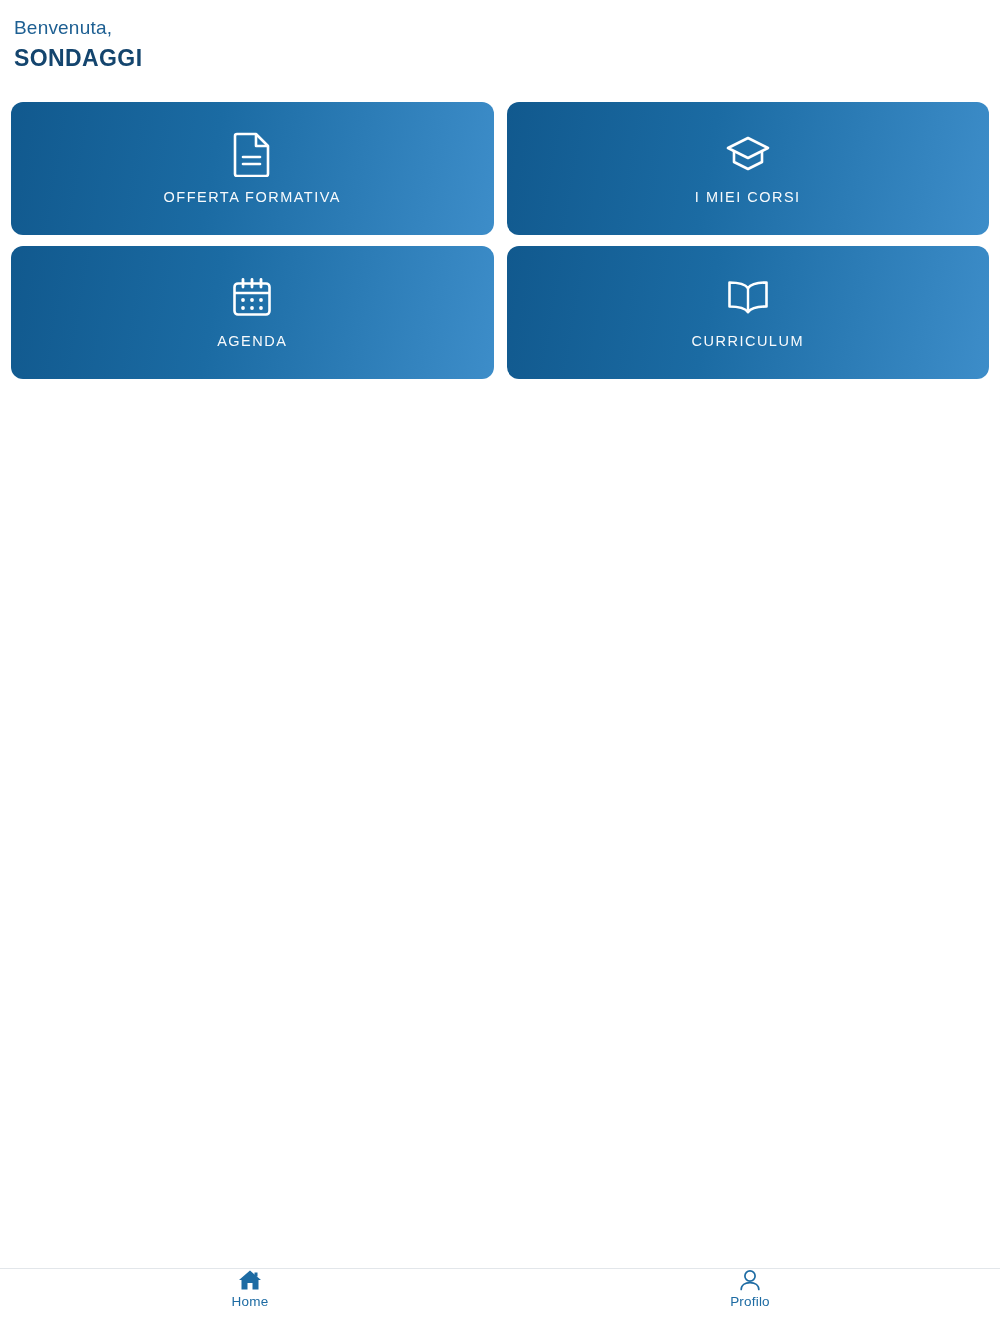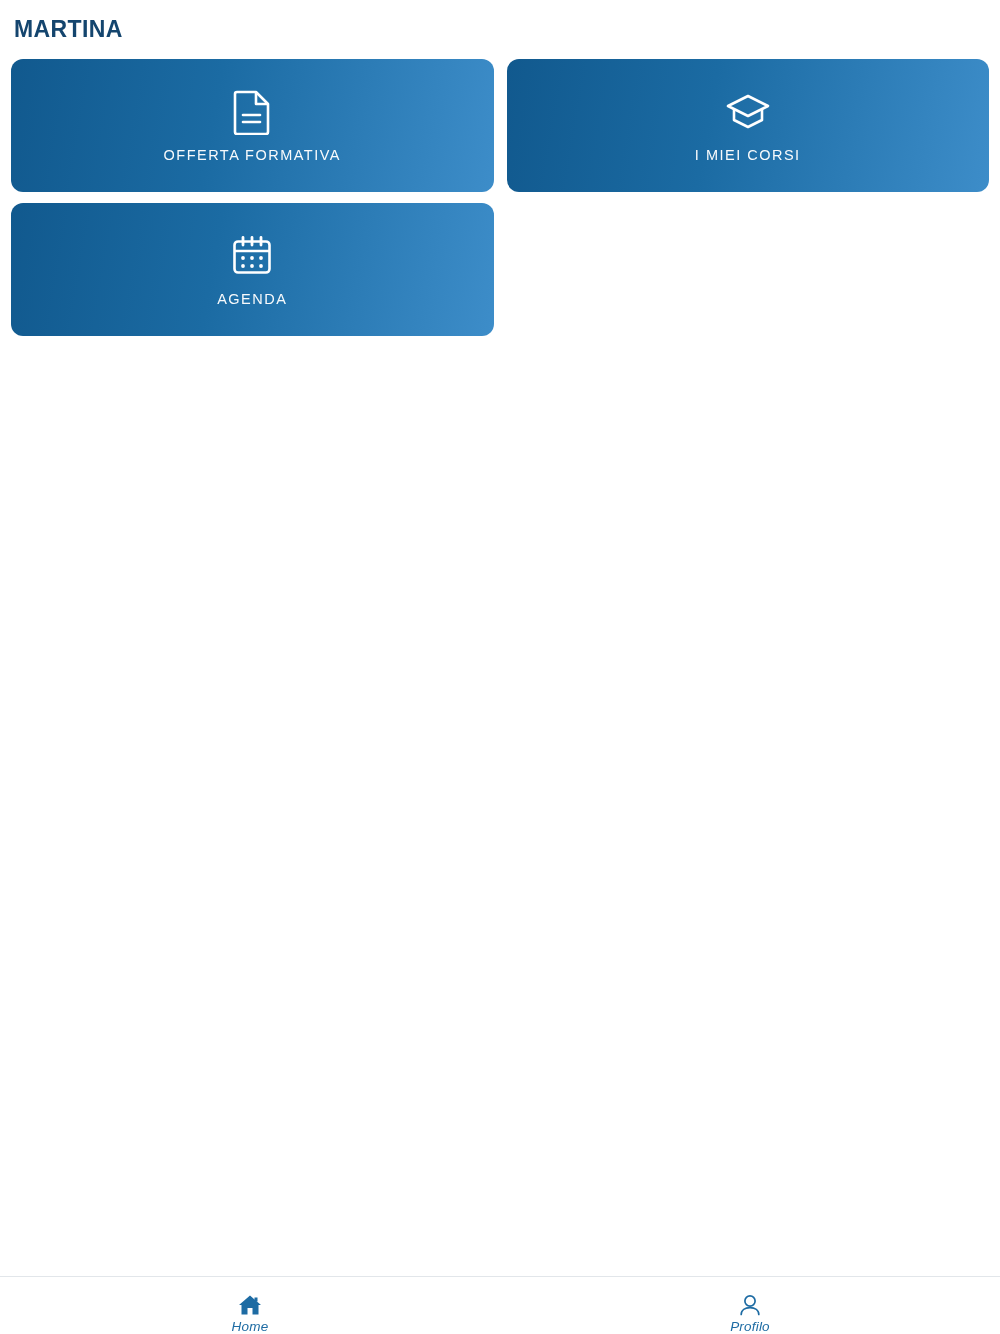--- a/index.html
+++ b/index.html
@@ -33,21 +33,21 @@
   .username {
     font-size: 23px;
     color: #14456e;
     font-weight: 700;
     letter-spacing: 0.4px;
     line-height: 1.35;
   }
 
   
   .grid {
-    margin-top: 14px;
+    margin-top: 28px;
     padding: 0 11px;
     display: grid;
     grid-template-columns: 1fr 1fr;
     gap: 11px 13px;
   }
   .tile {
     position: relative;
     height: 133px;
     border-radius: 12px;
     background: linear-gradient(100deg, #11598e 0%, #1b6ba3 42%, #3d8dc9 100%);
@@ -82,26 +82,25 @@
     border-radius: 12px;
   }
   .tile-wide .tile-label { color: #3a3005; letter-spacing: 1.5px; }
   .tile-wide .tile-icon { margin-bottom: 14px; }
 
   
   .body-space { flex: 1 1 auto; background: #ffffff; }
 
   
   .bottom-nav {
-    height: 58px;
+    height: 66px;
     border-top: 1px solid #e2e6ea;
     background: #ffffff;
     display: flex;
-    align-items: flex-end;
-    font-style: italic;
+    align-items: flex-start;
   }
   .nav-item {
     flex: 1 1 0;
     display: flex;
     flex-direction: column;
     align-items: center;
     justify-content: center;
     gap: 3px;
     cursor: pointer;
   }
@@ -111,21 +110,22 @@
     color: #1d6ba3;
     letter-spacing: 0.2px;
   }
 </style>
 </head>
 <body>
 
 <div class="app">
 
   <div class="header">
-    <div class="username">MARTINA</div>
+    <div class="greeting">Benvenuta,</div>
+    <div class="username">SONDAGGI</div>
   </div>
 
   <div class="grid">
 
     <div class="tile">
       <div class="tile-icon">
         <svg width="40" height="46" viewBox="0 0 40 46" fill="none">
           <path d="M5 3 h19 l12 12 v28 a2 2 0 0 1 -2 2 H5 a2 2 0 0 1 -2 -2 V5 a2 2 0 0 1 2 -2 z" stroke="#ffffff" stroke-width="2.6" stroke-linejoin="round" fill="none"></path>
           <path d="M24 3 v12 h12" stroke="#ffffff" stroke-width="2.6" stroke-linejoin="round" fill="none"></path>
           <line x1="11" y1="26" x2="28" y2="26" stroke="#ffffff" stroke-width="2.6" stroke-linecap="round"></line>
@@ -157,20 +157,30 @@
           <circle cx="22" cy="24" r="1.9" fill="#ffffff"></circle>
           <circle cx="31" cy="24" r="1.9" fill="#ffffff"></circle>
           <circle cx="13" cy="32" r="1.9" fill="#ffffff"></circle>
           <circle cx="22" cy="32" r="1.9" fill="#ffffff"></circle>
           <circle cx="31" cy="32" r="1.9" fill="#ffffff"></circle>
         </svg>
       </div>
       <div class="tile-label">AGENDA</div>
     </div>
 
+    <div class="tile">
+      <div class="tile-icon">
+        <svg width="46" height="40" viewBox="0 0 46 40" fill="none">
+          <path d="M23 10 C20 6 12 4.5 4.5 4.5 v24 C12 28.5 20 30 23 34" stroke="#ffffff" stroke-width="2.6" stroke-linejoin="round" stroke-linecap="round" fill="none"></path>
+          <path d="M23 10 C26 6 34 4.5 41.5 4.5 v24 C34 28.5 26 30 23 34" stroke="#ffffff" stroke-width="2.6" stroke-linejoin="round" stroke-linecap="round" fill="none"></path>
+          <line x1="23" y1="10" x2="23" y2="34" stroke="#ffffff" stroke-width="2.4" stroke-linecap="round"></line>
+        </svg>
+      </div>
+      <div class="tile-label">CURRICULUM</div>
+    </div>
 
 
 
 
   </div>
 
   <div class="body-space"></div>
 
   <div class="bottom-nav">
 

